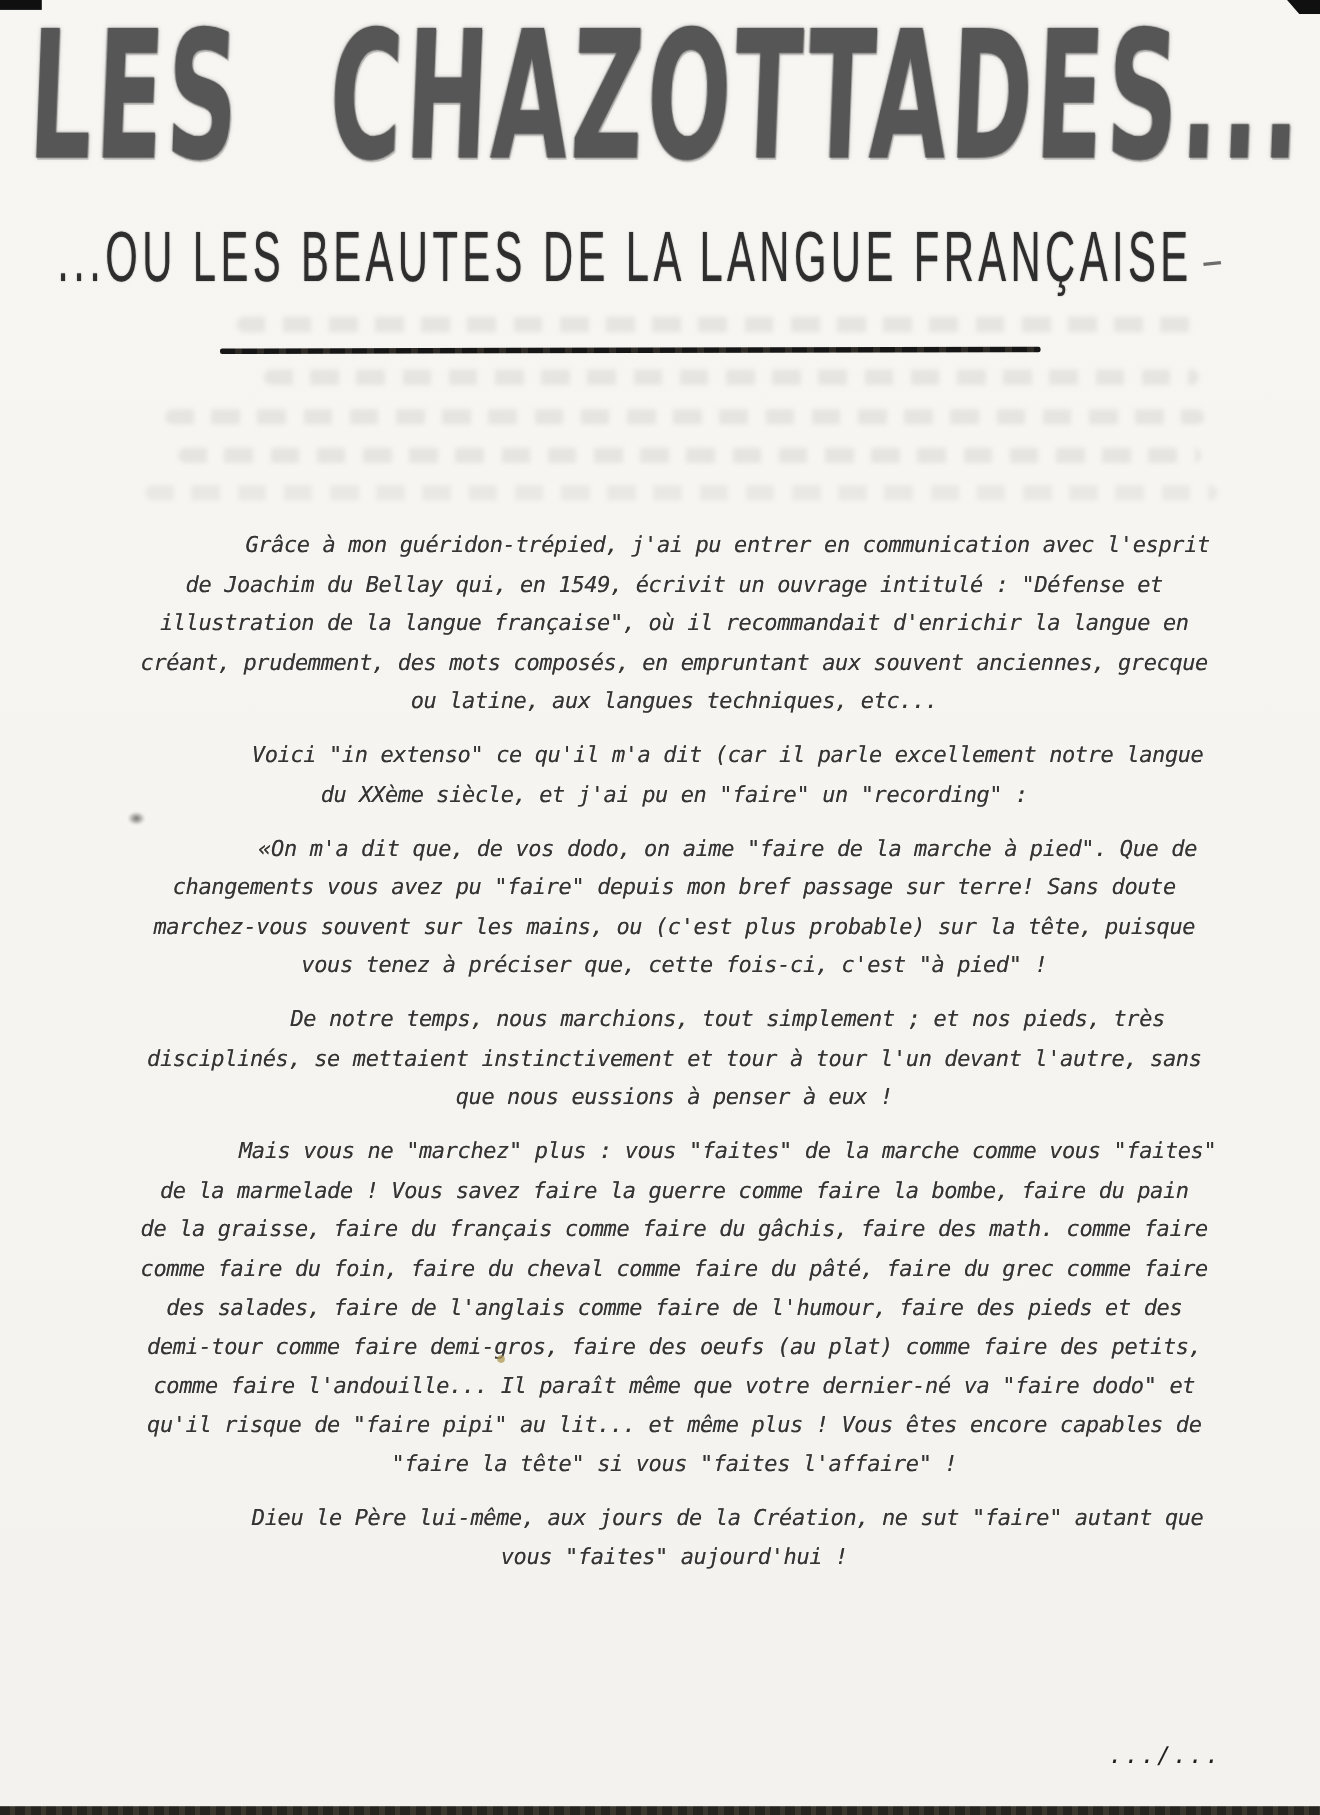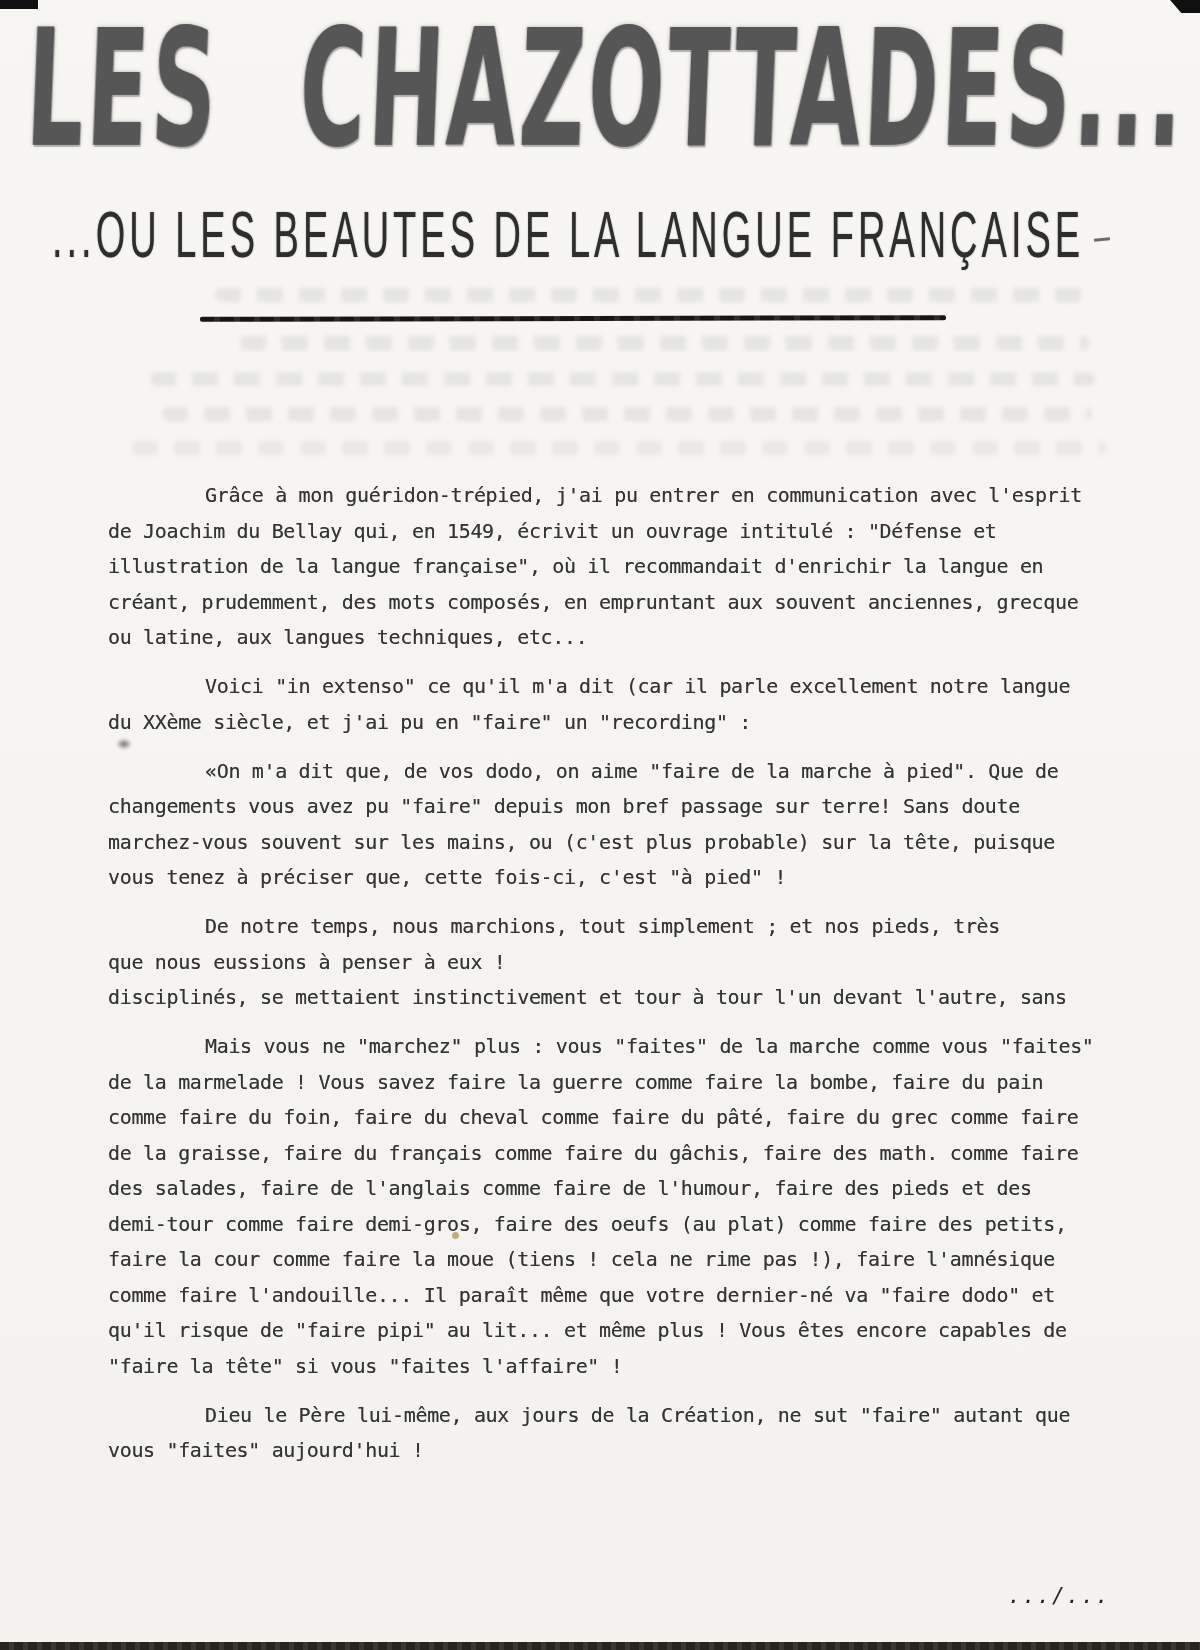--- a/index.html
+++ b/index.html
@@ -37,23 +37,24 @@
   
   .ghost{
     position:absolute;height:14px;border-radius:7px;
     background:repeating-linear-gradient(90deg,rgba(130,130,130,.55) 0 26px,rgba(130,130,130,0) 26px 42px);
     filter:blur(2.6px);opacity:.26;
   }
   
   .body-text{
     position:absolute;left:108px;top:478px;width:1010px;
     font-family:"DejaVu Sans Mono","Liberation Mono",monospace;
-    font-size:20px;letter-spacing:-.35px;
+    font-style:italic;font-size:20px;letter-spacing:-.35px;
     color:#343434;
     text-shadow:0 0 .6px rgba(50,50,50,.6);
+    text-align:center;
   }
   .para{margin:0 0 13.5px 0;}
   .line{line-height:35.5px;white-space:pre;}
   .line.first{padding-left:97px;}
   
   .footer-mark{
     position:absolute;left:1008px;top:1584px;
     font-family:"DejaVu Sans Mono","Liberation Mono",monospace;
     font-style:italic;font-size:21px;letter-spacing:2px;color:#1f1f1f;
   }
@@ -103,31 +104,30 @@
         <div class="line">du XXème siècle, et j'ai pu en "faire" un "recording" :</div>
       </div>
       <div class="para">
         <div class="line first">«On m'a dit que, de vos dodo, on aime "faire de la marche à pied". Que de</div>
         <div class="line">changements vous avez pu "faire" depuis mon bref passage sur terre! Sans doute</div>
         <div class="line">marchez-vous souvent sur les mains, ou (c'est plus probable) sur la tête, puisque</div>
         <div class="line">vous tenez à préciser que, cette fois-ci, c'est "à pied" !</div>
       </div>
       <div class="para">
         <div class="line first">De notre temps, nous marchions, tout simplement ; et nos pieds, très</div>
+        <div class="line">disciplinés, se mettaient instinctivement et tour à tour l'un devant l'autre, sans</div>
         <div class="line">que nous eussions à penser à eux !</div>
-        <div class="line">disciplinés, se mettaient instinctivement et tour à tour l'un devant l'autre, sans</div>
       </div>
       <div class="para">
         <div class="line first">Mais vous ne "marchez" plus : vous "faites" de la marche comme vous "faites"</div>
         <div class="line">de la marmelade ! Vous savez faire la guerre comme faire la bombe, faire du pain</div>
+        <div class="line">de la graisse, faire du français comme faire du gâchis, faire des math. comme faire</div>
         <div class="line">comme faire du foin, faire du cheval comme faire du pâté, faire du grec comme faire</div>
-        <div class="line">de la graisse, faire du français comme faire du gâchis, faire des math. comme faire</div>
         <div class="line">des salades, faire de l'anglais comme faire de l'humour, faire des pieds et des</div>
         <div class="line">demi-tour comme faire demi-gros, faire des oeufs (au plat) comme faire des petits,</div>
-        <div class="line">faire la cour comme faire la moue (tiens ! cela ne rime pas !), faire l'amnésique</div>
         <div class="line">comme faire l'andouille... Il paraît même que votre dernier-né va "faire dodo" et</div>
         <div class="line">qu'il risque de "faire pipi" au lit... et même plus ! Vous êtes encore capables de</div>
         <div class="line">"faire la tête" si vous "faites l'affaire" !</div>
       </div>
       <div class="para">
         <div class="line first">Dieu le Père lui-même, aux jours de la Création, ne sut "faire" autant que</div>
         <div class="line">vous "faites" aujourd'hui !</div>
       </div>
     </div>
 

